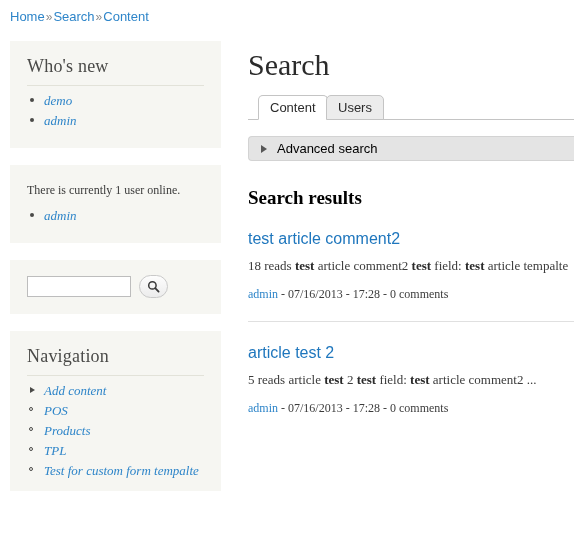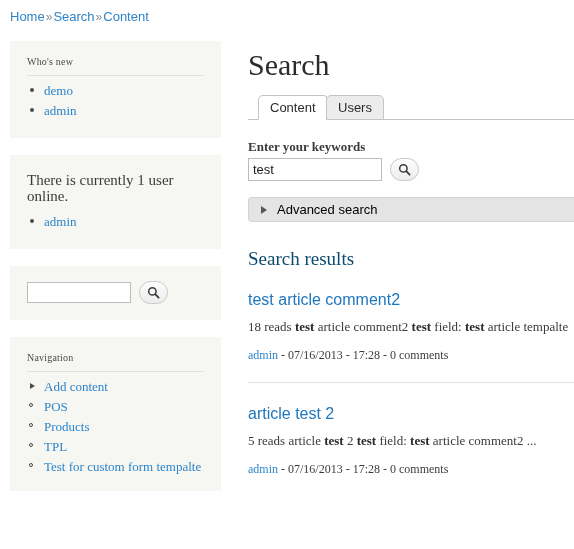--- a/index.html
+++ b/index.html
@@ -50,32 +50,33 @@
     width: 211px;
   }
   .block {
     background: #f6f6f2;
     margin-bottom: 17px;
     padding: 13px 17px 15px 17px;
     box-sizing: border-box;
   }
   .block-title {
     font-family: "Liberation Serif", serif;
-    font-size: 10px;
+    font-size: 18px;
     color: #4a4a48;
     font-weight: normal;
     margin: 2px 0 7px 0;
     padding-bottom: 8px;
     border-bottom: 1px solid #e2e2d9;
     letter-spacing: .2px;
   }
   .block ul {
     list-style: none;
     margin: 6px 0 0 0;
     padding: 0;
+    font-style: italic;
   }
   .block li {
     position: relative;
     padding: 0 0 0 17px;
     margin: 0 0 5px 0;
     line-height: 15px;
     font-size: 13px;
   }
   .block li .bullet-disc {
     position: absolute;
@@ -105,21 +106,21 @@
     border-left: 5px solid #4a4a48;
     border-top: 3.5px solid transparent;
     border-bottom: 3.5px solid transparent;
   }
   .block a {
     color: #2e85c9;
     text-decoration: none;
   }
   .block p.online-text {
     margin: 4px 0 10px 0;
-    font-size: 15px;
+    font-size: 12px;
     color: #3b3b3b;
     line-height: 16px;
   }
 
   
   .search-block {
     padding: 15px 17px 16px 17px;
   }
   .search-row {
     display: flex;
@@ -234,23 +235,23 @@
   }
   .adv-label {
     font-family: "Liberation Sans", sans-serif;
     font-size: 13px;
     color: #000000;
   }
 
   
   h2.results-title {
     font-family: "Liberation Serif", serif;
-    font-weight: normal;
+    font-weight: bold;
     font-size: 19px;
-    color: #0c4a6e;
+    color: #000000;
     margin: 26px 0 0 0;
   }
   .result {
     margin-top: 20px;
     width: 340px;
   }
   .result + .result {
     border-top: 1px solid #e0e0e0;
     padding-top: 21px;
     margin-top: 19px;
@@ -361,34 +362,20 @@
 
   <div class="main">
 
     <h1 class="page-title">Search</h1>
 
     <div class="tabs">
       <div class="tab active" id="tab-content">Content</div>
       <div class="tab" id="tab-users">Users</div>
     </div>
 
-    <div class="form-area">
-      <label class="kw-label">Enter your keywords</label>
-      <div class="search-row">
-        <input class="text-input kw-input" type="text" value="test" style="">
-        <button class="btn-search">
-          <span>
-            <svg width="13" height="13" viewBox="0 0 13 13">
-              <circle cx="5.4" cy="5.4" r="3.7" fill="none" stroke="#3a3a3a" stroke-width="1.5"></circle>
-              <line x1="8.2" y1="8.2" x2="11.6" y2="11.6" stroke="#3a3a3a" stroke-width="1.8" stroke-linecap="round"></line>
-            </svg>
-          </span>
-        </button>
-      </div>
-    </div>
 
     <div class="adv-search">
       <span class="adv-arrow"></span>
       <span class="adv-label">Advanced search</span>
     </div>
 
     <h2 class="results-title">Search results</h2>
 
     <div class="result">
       <a href="#" class="result-title">test article comment2</a>

